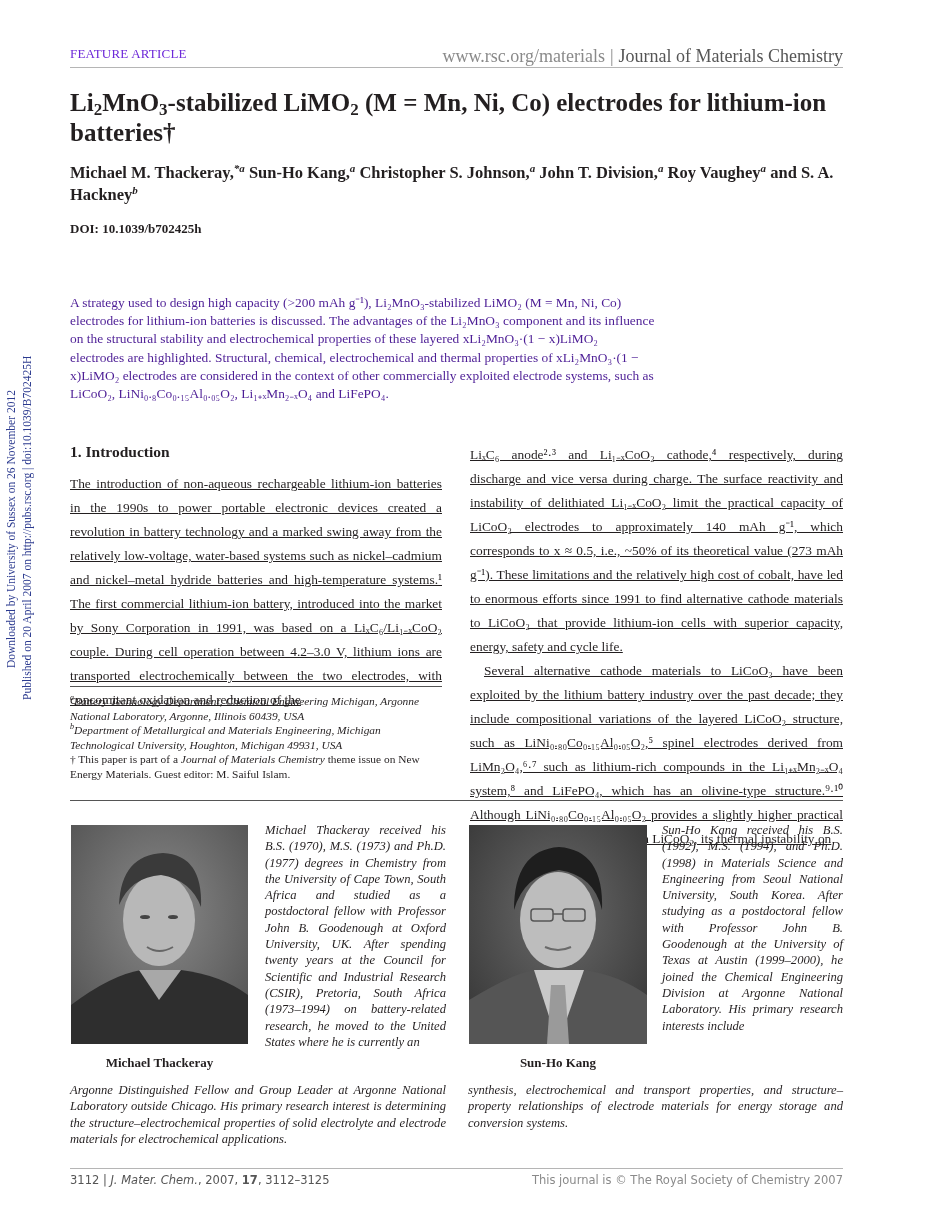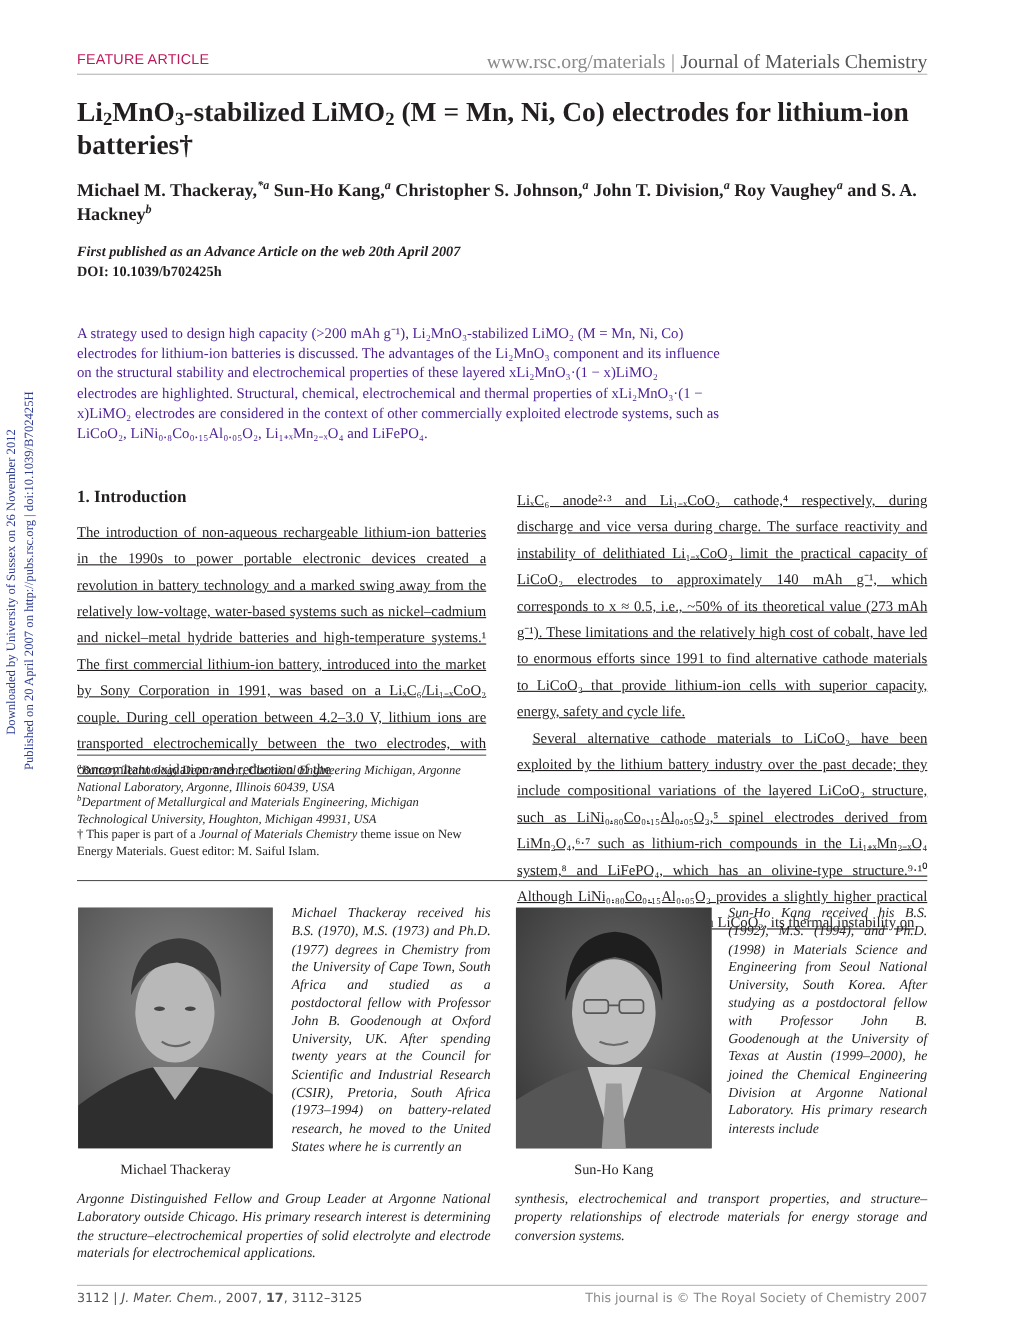--- a/index.html
+++ b/index.html
@@ -1,18 +1,18 @@
 <!DOCTYPE html>
 <html><head>
 <meta charset="utf-8">
 <style>
   html, body { margin: 0; padding: 0; background: #ffffff; }
   body { width: 925px; height: 1212px; position: relative; overflow: hidden; color: #231f20; font-family: "Liberation Serif", serif; }
   .abs { position: absolute; }
-  .hdr-left { left: 70px; top: 46px; font-family: Liberation Sans, sans-serif; font-size: 13px; color: #be185d; letter-spacing: 0.2px; }
+  .hdr-left { left: 70px; top: 46px; font-family: Liberation Serif, serif; font-size: 13px; color: #6d28d9; letter-spacing: 0.2px; }
   .hdr-right { right: 82px; top: 46px; font-family: Liberation Serif, serif; font-size: 18px; color: #8a8a8a; }
   .hdr-right .sep { margin: 0 5px; }
   .hdr-right .jname { color: #555; }
   .rule-top { left: 70px; top: 67px; width: 773px; height: 1px; background: #b5b5b5; }
   .title { left: 70px; top: 88px; width: 790px; font-family: "Liberation Serif", serif; font-weight: bold; font-size: 25px; line-height: 30px; color: #231f20; }
   .title sub { font-size: 17px; vertical-align: -4px; line-height: 0; }
   .authors { left: 70px; top: 162px; width: 790px; font-weight: bold; font-size: 16.5px; line-height: 22px; }
   .authors sup { font-style: italic; font-size: 11px; line-height: 0; }
   .dates { left: 70px; top: 220px; font-size: 13px; line-height: 18px; font-weight: bold; }
   .dates .it { font-style: italic; display: block; }
@@ -26,21 +26,21 @@
   .col-right p { margin: 0; }
   .col-right .indent { text-indent: 14px; }
   .fn-rule { left: 70px; top: 686px; width: 372px; height: 1px; background: #555; }
   .footnotes { left: 70px; top: 694px; width: 372px; font-size: 11.4px; line-height: 14.6px; }
   .footnotes .it { font-style: italic; }
   .footnotes sup { font-size: 8px; line-height: 0; font-style: italic; }
   .bio-rule { left: 70px; top: 800px; width: 773px; height: 1px; background: #555; }
   .photo { background: #666; overflow: hidden; }
   .photo-1 { left: 71px; top: 825px; width: 177px; height: 219px; }
   .photo-2 { left: 469px; top: 825px; width: 178px; height: 219px; }
-  .cap { font-weight: normal; font-size: 13px; text-align: center; }
+  .cap { font-weight: bold; font-size: 13px; text-align: center; }
   .cap-1 { left: 71px; top: 1055px; width: 177px; }
   .cap-2 { left: 469px; top: 1055px; width: 178px; }
   .bio { font-style: italic; font-size: 12.6px; line-height: 16.3px; text-align: justify; }
   .bio-1 { left: 265px; top: 822px; width: 181px; }
   .bio-1b { left: 70px; top: 1082px; width: 376px; }
   .bio-2 { left: 662px; top: 822px; width: 181px; }
   .bio-2b { left: 468px; top: 1082px; width: 375px; }
   .rule-bot { left: 70px; top: 1168px; width: 773px; height: 1px; background: #b5b5b5; }
   .ftr-left { left: 70px; top: 1173px; font-family: "DejaVu Sans", sans-serif; font-size: 11.5px; color: #555; }
   .ftr-left .it { font-style: italic; }
@@ -67,21 +67,20 @@
   <span>Michael M. Thackeray,</span><sup>*a</sup>
   <span>Sun-Ho Kang,</span><sup>a</sup>
   <span>Christopher S. Johnson,</span><sup>a</sup>
   <span>John T. Division,</span><sup>a</sup>
   <span>Roy Vaughey</span><sup>a</sup>
   <span>and</span>
   <span>S. A. Hackney</span><sup>b</sup>
 </div>
 
 <div class="abs dates">
-  <span class="it">First published as an Advance Article on the web 20th April 2007</span>
   <span>DOI: 10.1039/b702425h</span>
 </div>
 
 <div class="abs abstract">A strategy used to design high capacity (&gt;200 mAh g⁻¹), Li₂MnO₃-stabilized LiMO₂ (M = Mn, Ni, Co) electrodes for lithium-ion batteries is discussed. The advantages of the Li₂MnO₃ component and its influence on the structural stability and electrochemical properties of these layered xLi₂MnO₃·(1 − x)LiMO₂ electrodes are highlighted. Structural, chemical, electrochemical and thermal properties of xLi₂MnO₃·(1 − x)LiMO₂ electrodes are considered in the context of other commercially exploited electrode systems, such as LiCoO₂, LiNi₀.₈Co₀.₁₅Al₀.₀₅O₂, Li₁₊ₓMn₂₋ₓO₄ and LiFePO₄.</div>
 
 <div class="abs h1">1. Introduction</div>
 
 <div class="abs col col-left">The introduction of non-aqueous rechargeable lithium-ion batteries in the 1990s to power portable electronic devices created a revolution in battery technology and a marked swing away from the relatively low-voltage, water-based systems such as nickel–cadmium and nickel–metal hydride batteries and high-temperature systems.¹ The first commercial lithium-ion battery, introduced into the market by Sony Corporation in 1991, was based on a LiₓC₆/Li₁₋ₓCoO₂ couple. During cell operation between 4.2–3.0 V, lithium ions are transported electrochemically between the two electrodes, with concomitant oxidation and reduction of the</div>
 
 <div class="abs col col-right">

